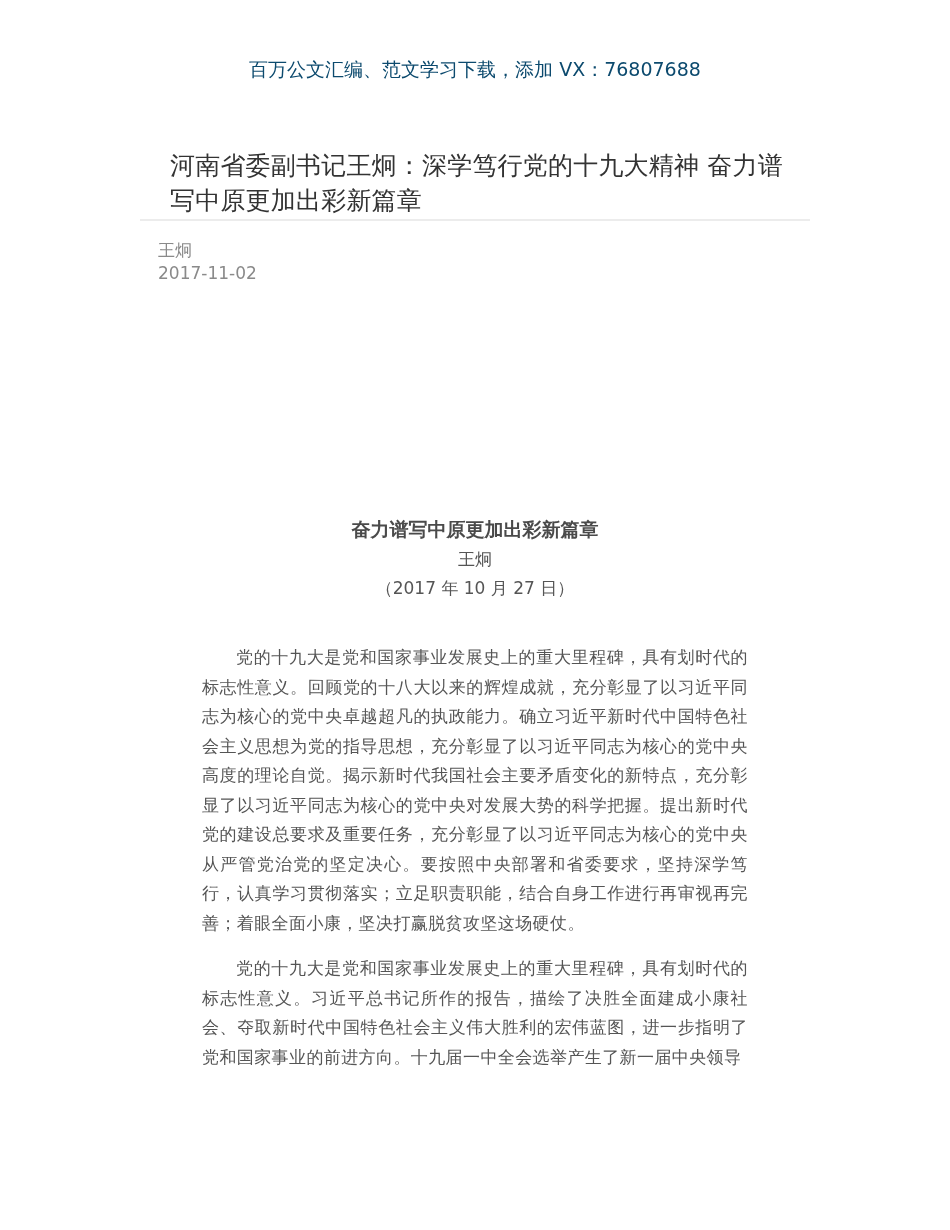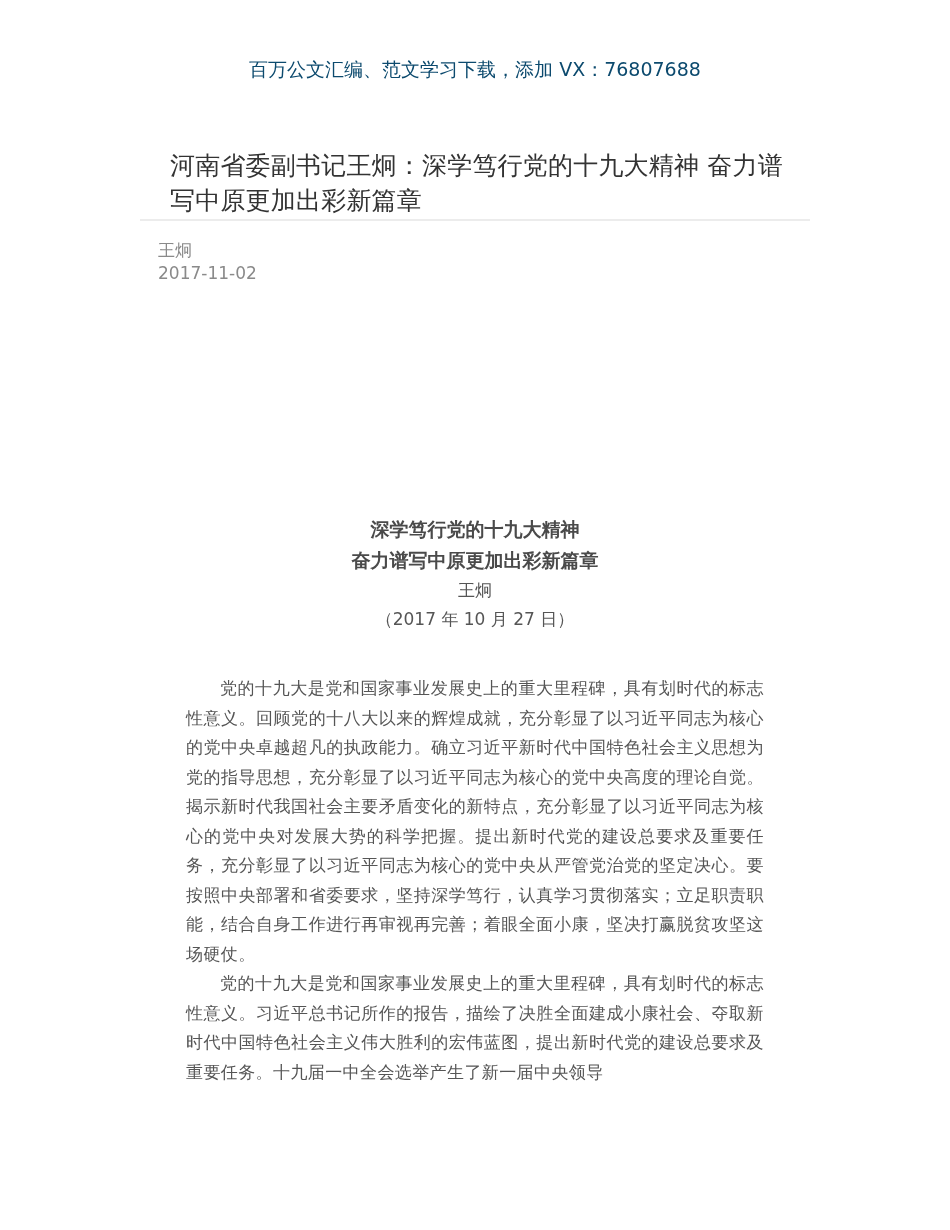--- a/index.html
+++ b/index.html
@@ -79,21 +79,21 @@
       margin: 0;
     }
     .paragraphs {
       margin-top: 40px;
     }
     .para {
       font-size: 17px;
       line-height: 29.5px;
       text-indent: 2em;
       text-align: justify;
-      margin: 0;
+      margin: 16px;
       color: #555555;
       letter-spacing: 0.4px;
     }
   </style>
 </head>
 <body>
 
 <div class="promo">百万公文汇编、范文学习下载，添加 VX：76807688</div>
 
 <header class="article-header">
@@ -101,22 +101,21 @@
 </header>
 
 <div class="divider"></div>
 
 <div class="meta">
   <div>王炯</div>
   <div>2017-11-02</div>
 </div>
 
 <main class="content">
-  <p class="doc-heading">深学笃行党的十九大精神</p>
   <p class="doc-heading">奋力谱写中原更加出彩新篇章</p>
   <p class="doc-author">王炯</p>
   <p class="doc-date">（2017 年 10 月 27 日）</p>
 
   <div class="paragraphs">
     <p class="para">党的十九大是党和国家事业发展史上的重大里程碑，具有划时代的标志性意义。回顾党的十八大以来的辉煌成就，充分彰显了以习近平同志为核心的党中央卓越超凡的执政能力。确立习近平新时代中国特色社会主义思想为党的指导思想，充分彰显了以习近平同志为核心的党中央高度的理论自觉。揭示新时代我国社会主要矛盾变化的新特点，充分彰显了以习近平同志为核心的党中央对发展大势的科学把握。提出新时代党的建设总要求及重要任务，充分彰显了以习近平同志为核心的党中央从严管党治党的坚定决心。要按照中央部署和省委要求，坚持深学笃行，认真学习贯彻落实；立足职责职能，结合自身工作进行再审视再完善；着眼全面小康，坚决打赢脱贫攻坚这场硬仗。</p>
-    <p class="para">党的十九大是党和国家事业发展史上的重大里程碑，具有划时代的标志性意义。习近平总书记所作的报告，描绘了决胜全面建成小康社会、夺取新时代中国特色社会主义伟大胜利的宏伟蓝图，提出新时代党的建设总要求及重要任务。十九届一中全会选举产生了新一届中央领导</p>
+    <p class="para">党的十九大是党和国家事业发展史上的重大里程碑，具有划时代的标志性意义。习近平总书记所作的报告，描绘了决胜全面建成小康社会、夺取新时代中国特色社会主义伟大胜利的宏伟蓝图，进一步指明了党和国家事业的前进方向。十九届一中全会选举产生了新一届中央领导</p>
   </div>
 </main>
 
 </body></html>

